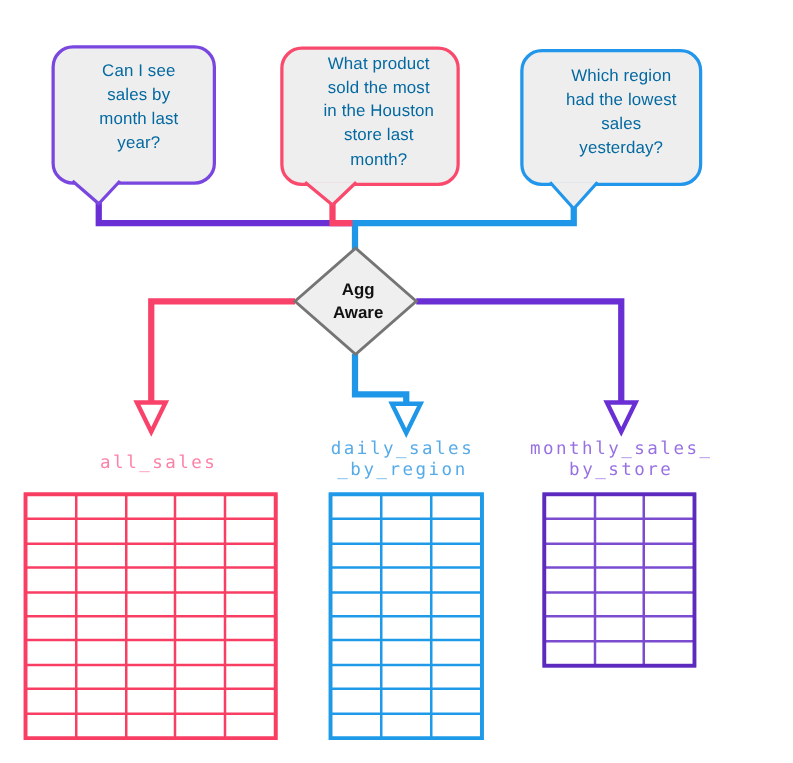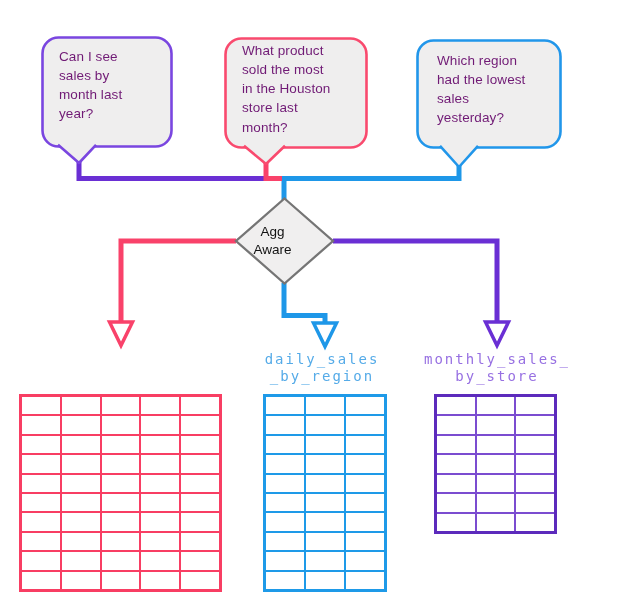--- a/index.html
+++ b/index.html
@@ -3,21 +3,21 @@
 <meta charset="utf-8">
 <style>
   html,body{margin:0;padding:0;background:#ffffff;}
   #canvas{
     position:relative;width:634px;height:610px;background:#ffffff;overflow:hidden;
     font-family:"Liberation Sans", sans-serif;
   }
   #wires{position:absolute;left:0;top:0;z-index:1;}
   .bubble-text{
     position:absolute;z-index:3;white-space:pre-line;
-    font-size:13.5px;line-height:1.42;color:#701a75;letter-spacing:0.1px;
+    font-size:13.5px;line-height:1.42;color:#0369a1;letter-spacing:0.1px;text-align:center;
   }
   .diamond-label{
     position:absolute;z-index:3;white-space:pre-line;text-align:center;
     font-size:13.5px;line-height:1.32;color:#111;font-weight:500;
   }
   .table-label{
     position:absolute;z-index:3;white-space:pre-line;text-align:center;
     font-family:"DejaVu Sans Mono", monospace;font-size:14px;line-height:17px;letter-spacing:2px;
   }
   .grid-table{
@@ -35,21 +35,21 @@
   #table-monthly{
     left:434px;top:394px;width:123px;height:140px;
     background:#7b4cd0;border:3px solid #5c2abc;
   }
   #label-all-sales{left:47px;top:362px;width:160px;color:#fb82a6;}
   #label-daily{left:242px;top:351px;width:160px;color:#55abe8;}
   #label-monthly{left:417px;top:351px;width:160px;color:#9770e2;}
   #text-q1{left:59px;top:47px;width:104px;}
   #text-q2{left:242px;top:41px;width:122px;}
   #text-q3{left:437px;top:51px;width:120px;}
-  #diamond-text{left:222px;top:223px;width:101px;}
+  #diamond-text{left:236px;top:223px;width:101px;font-weight:bold;}
 </style>
 </head>
 <body>
 
 <div id="canvas">
 
   <svg id="wires" width="634" height="610" viewBox="0 0 634 610">
 
     <path d="M 79 160 L 79 178.5 L 284 178.5" fill="none" stroke="#6a2fd4" stroke-width="5"></path>
     <path d="M 459 164 L 459 178.5 L 284 178.5 L 284 200" fill="none" stroke="#1e97e8" stroke-width="5"></path>
@@ -86,20 +86,21 @@
 yesterday?</div>
   <div class="bubble-text" id="text-q2">What product
 sold the most
 in the Houston
 store last
 month?</div>
 
   <div class="diamond-label" id="diamond-text">Agg
 Aware</div>
 
+  <div class="table-label" id="label-all-sales">all_sales</div>
   <div class="table-label" id="label-monthly">monthly_sales_
 by_store</div>
   <div class="table-label" id="label-daily">daily_sales
 _by_region</div>
 
   <div class="grid-table" id="table-all-sales" style="grid-template-columns: repeat(5, 1fr); grid-template-rows: repeat(10, 1fr);">
       <div class="cell"></div>
       <div class="cell"></div>
       <div class="cell"></div>
       <div class="cell"></div>

